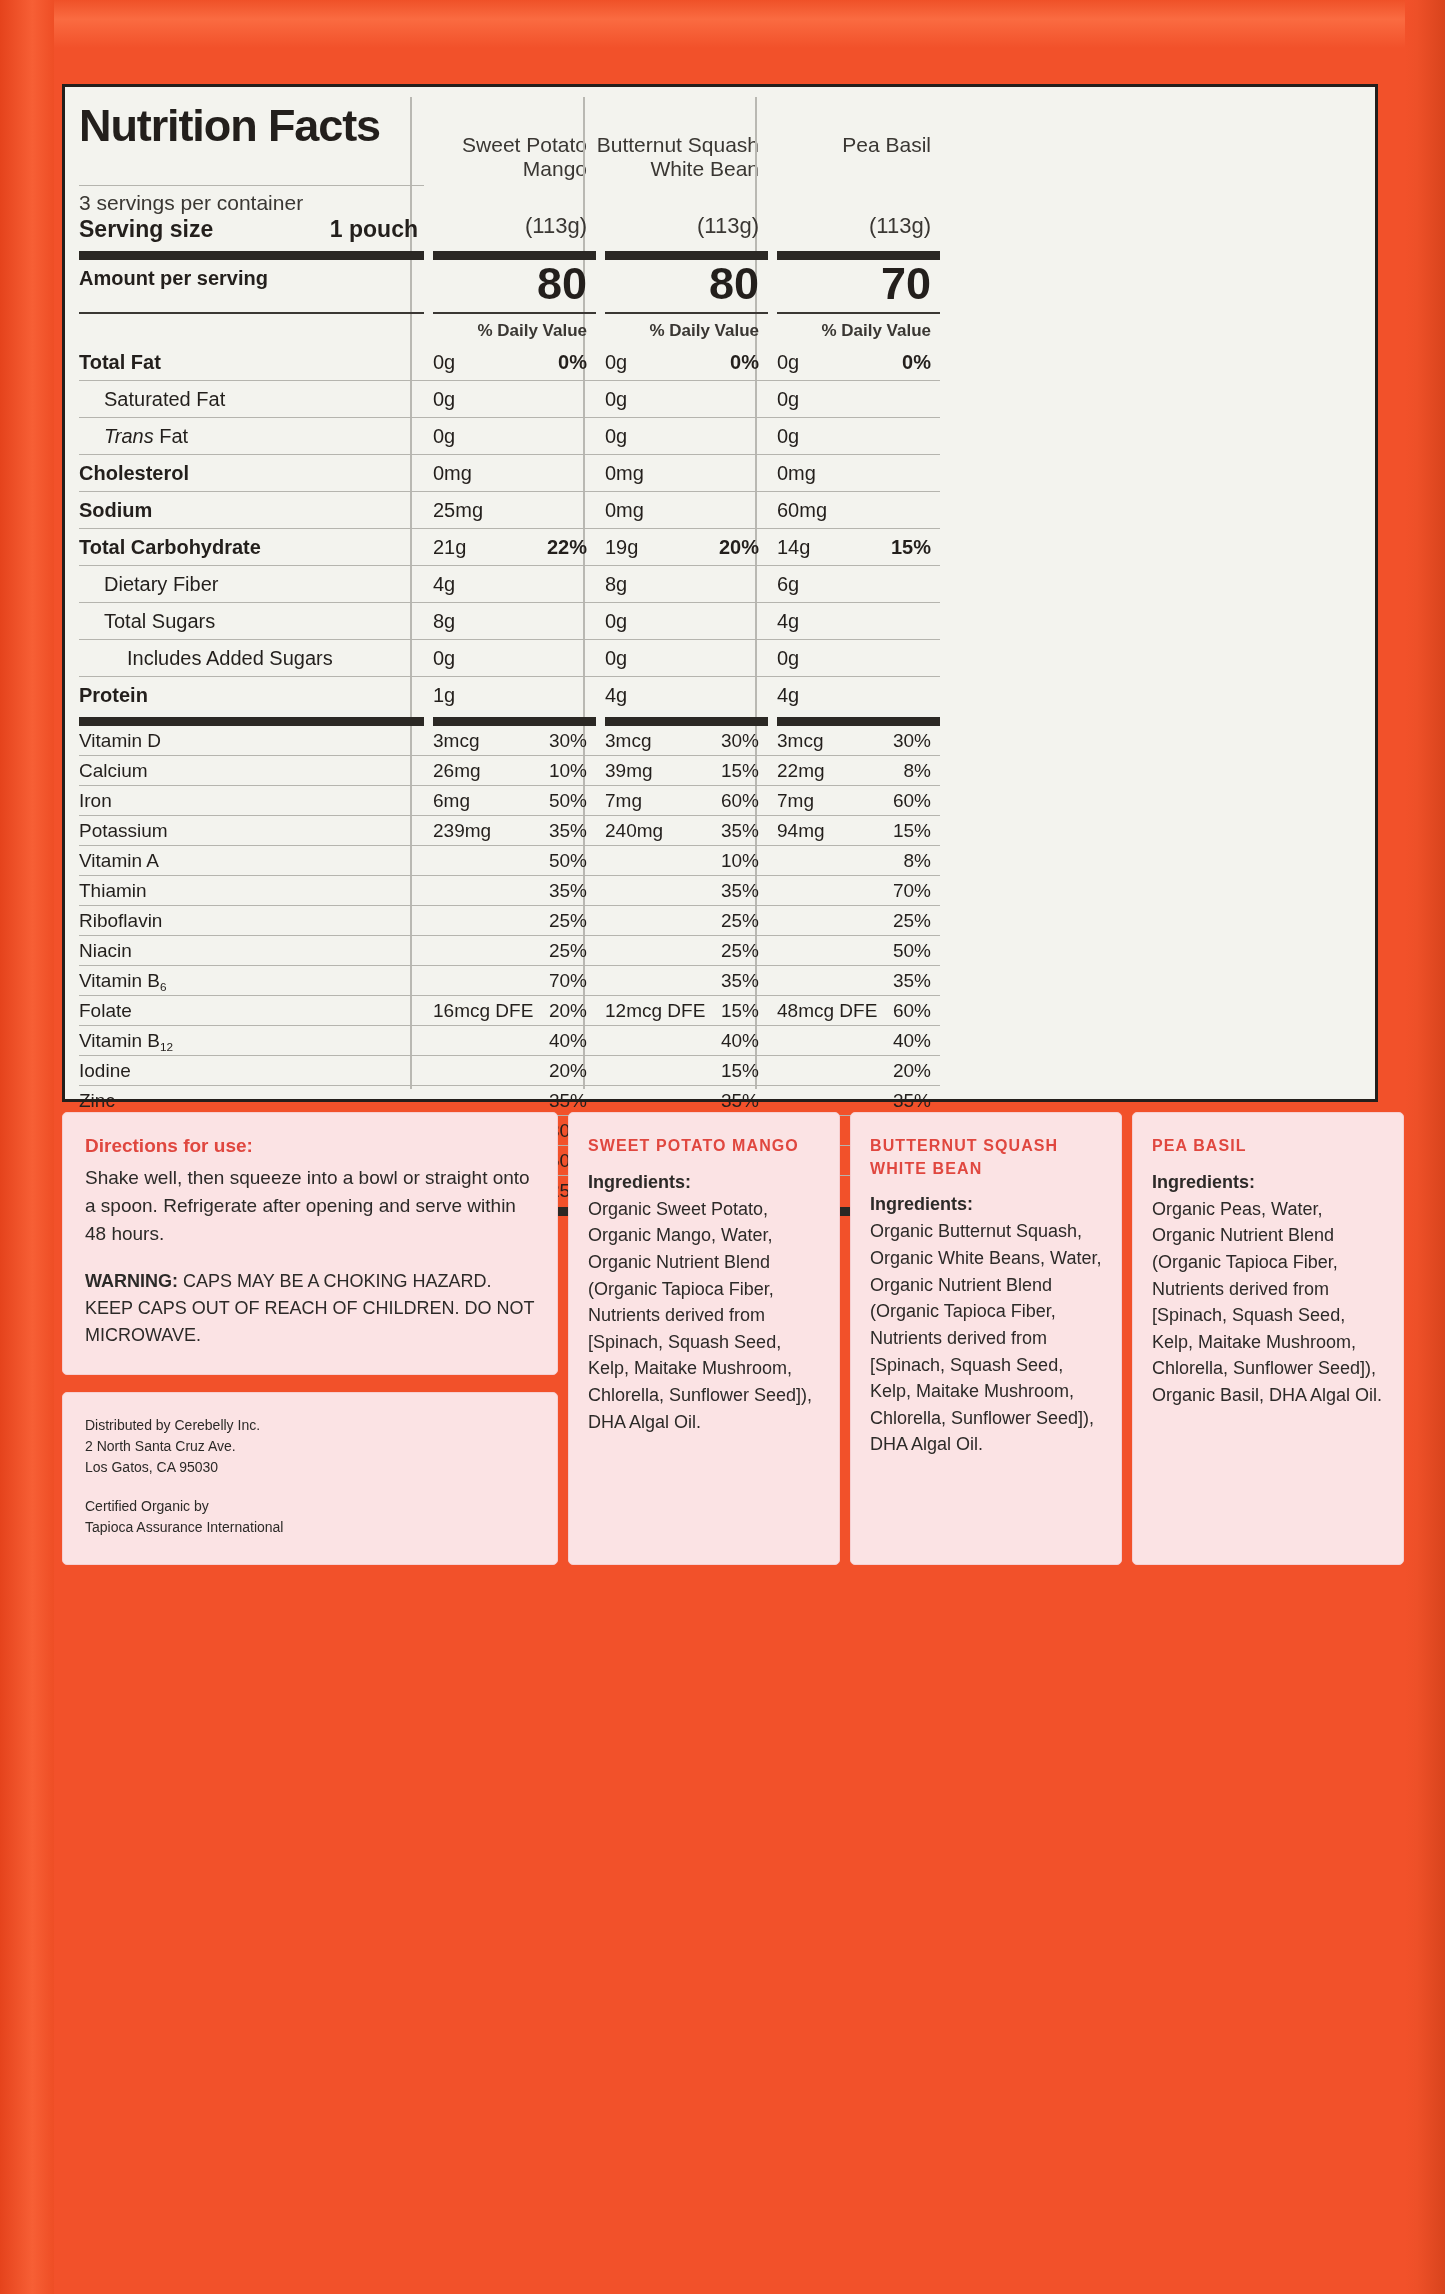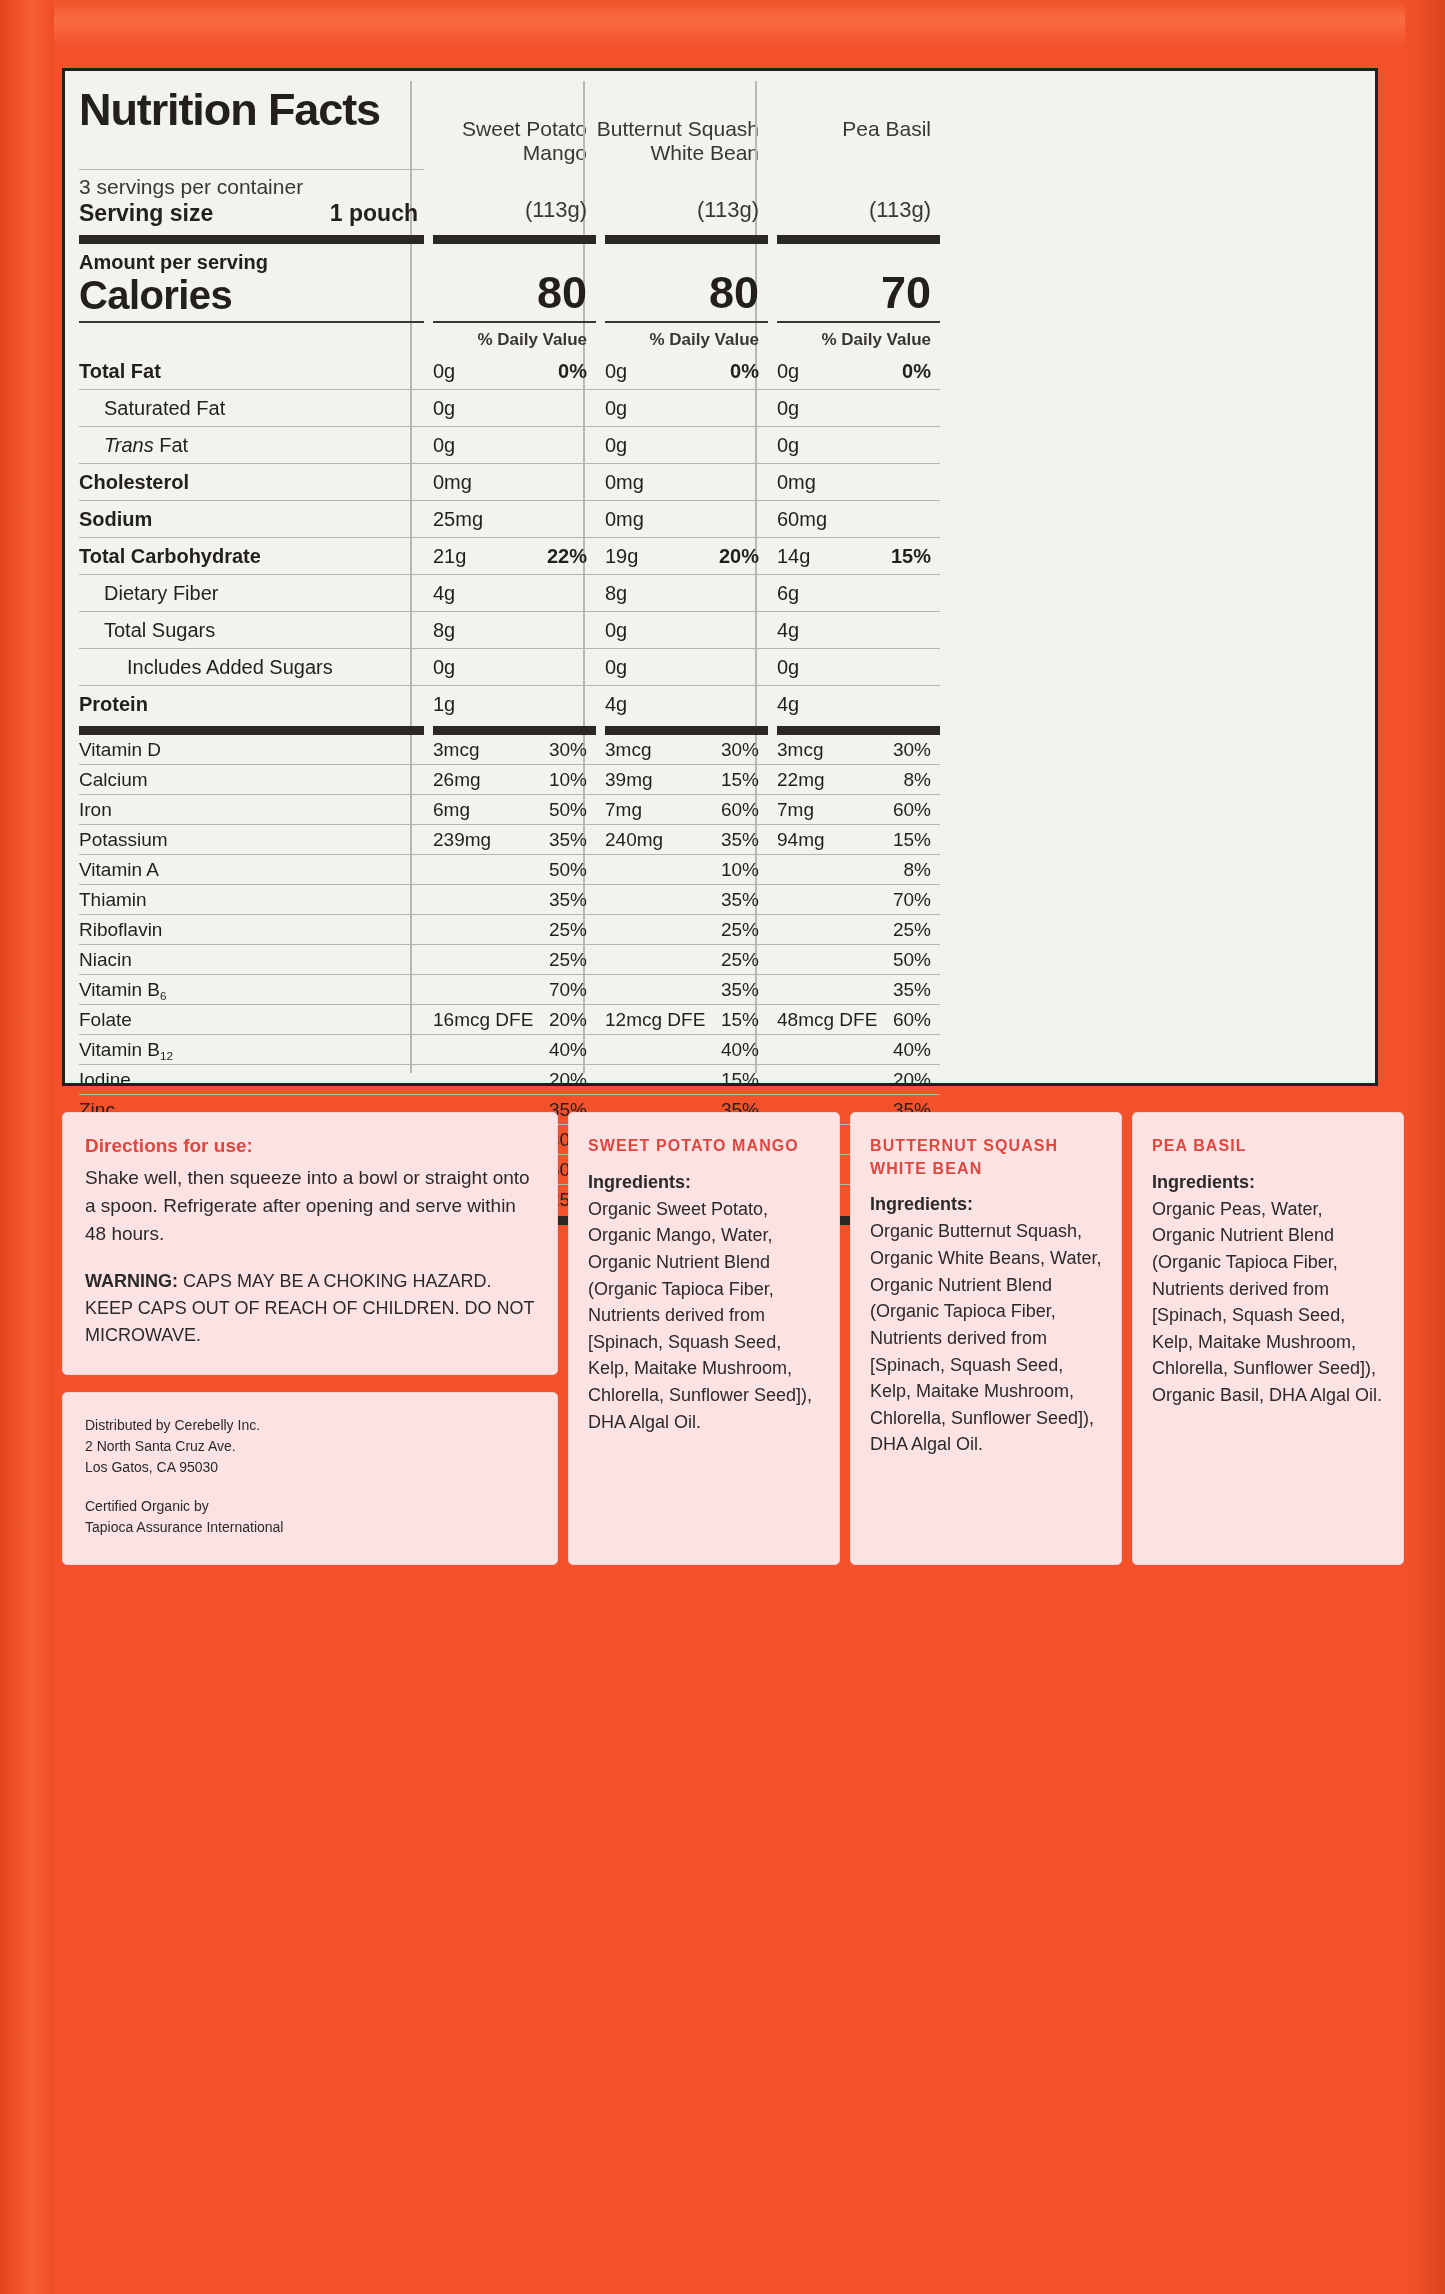--- a/index.html
+++ b/index.html
@@ -21,21 +21,21 @@
     background: linear-gradient(180deg,#ef5128 0%, #fa6b41 40%, #f2512a 100%);
   }
   .box-shade-right {
     position: absolute; right: 0; top: 0; width: 40px; height: 2294px;
     background: linear-gradient(270deg,#d8441d 0%, #ee5028 70%, #f2512a 100%);
   }
 
   
   #nutrition-panel {
     position: absolute;
-    left: 62px; top: 68px;
+    left: 62px; top: 84px;
     width: 1316px; height: 1018px;
     background: #f3f3ee;
     border: 3px solid #231f1c;
   }
   .nf-inner { padding: 0 14px; height: 100%; position: relative; }
 
   
   .colsep { position: absolute; top: 10px; bottom: 10px; width: 2px; background: #b9b8b2; }
   #sep1 { left: 345px; }
   #sep2 { left: 518px; }
@@ -174,21 +174,20 @@
           <div class="rule-thick"></div>
         </div>
         <div class="val-col">
           <div class="rule-thick"></div>
         </div>
     </div>
 
     <div class="nf-row">
       <div class="lab-col">
         <div class="amt-per">Amount per serving</div>
-        <div class="cal-label">Calories</div>
       </div>
       <div class="val-col" style="display:flex;align-items:flex-end">
           <div class="cal-value" style="width:100%">80</div>
         </div>
       <div class="val-col" style="display:flex;align-items:flex-end">
           <div class="cal-value" style="width:100%">80</div>
         </div>
       <div class="val-col" style="display:flex;align-items:flex-end">
           <div class="cal-value" style="width:100%">70</div>
         </div>

